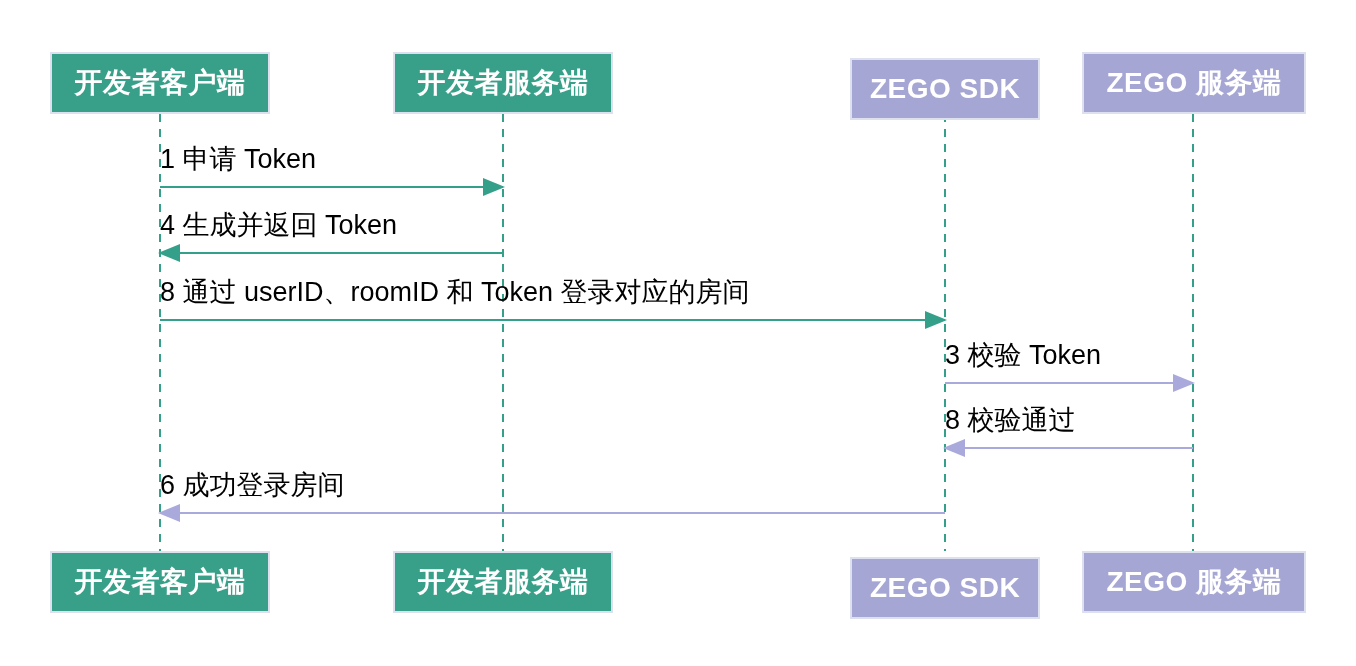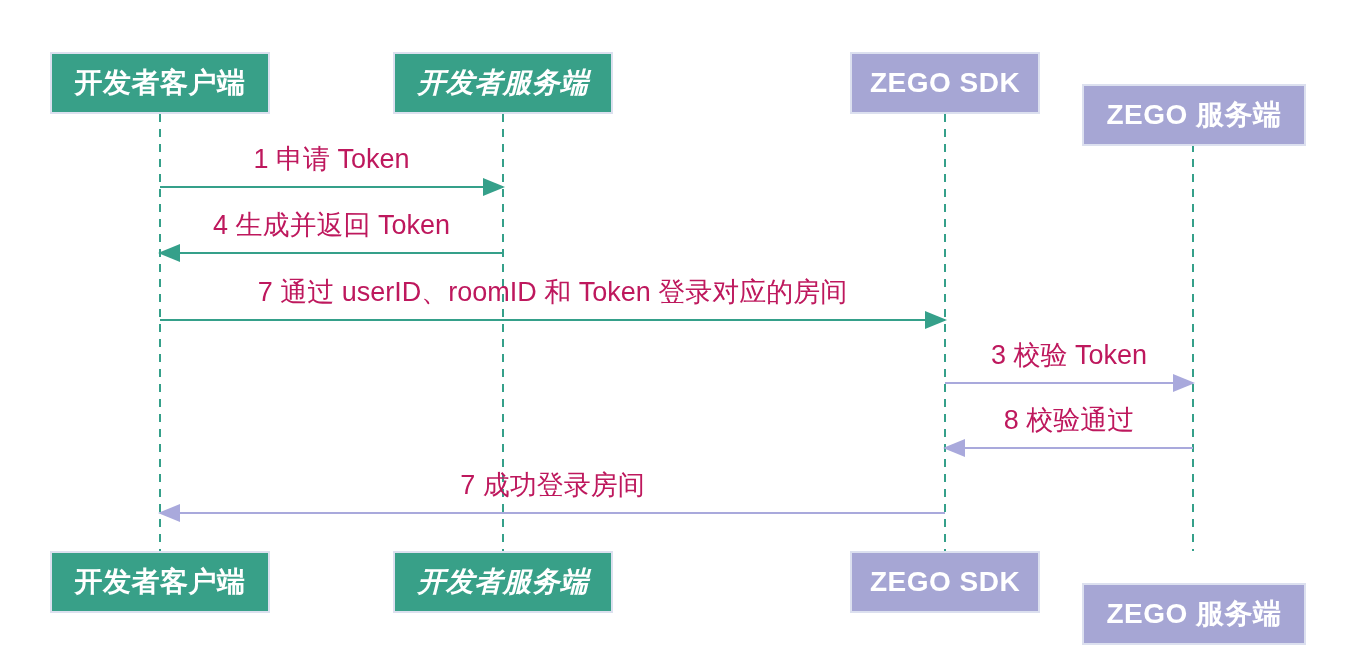--- a/index.html
+++ b/index.html
@@ -29,23 +29,23 @@
     font-size: 28px;
     font-weight: 600;
     letter-spacing: 0.5px;
     white-space: nowrap;
   }
   .actor.dev  { background: #38a088; }
   .actor.zego { background: #a6a6d4; }
   .actor.row-top    { top: 52px;  }
   .actor.row-bottom { top: 551px; }
   .actor.pos-a { left: 50px;   width: 220px; }
-  .actor.pos-b { left: 393px;  width: 220px; font-style: italic; }
-  .actor.pos-c { left: 850px;  width: 190px; }
-  .actor.pos-d { left: 1082px; width: 224px; margin-top: 32px; }
+  .actor.pos-b { left: 393px;  width: 220px; }
+  .actor.pos-c { left: 850px;  width: 190px; margin-top: 6px; }
+  .actor.pos-d { left: 1082px; width: 224px; }
 
   
   .lifeline {
     position: absolute;
     top: 114px;
     height: 437px;
     width: 2px;
     background: repeating-linear-gradient(
       to bottom,
       #35a08a 0px, #35a08a 8px,
@@ -57,23 +57,23 @@
   .lifeline.l3 { left: 944px; }
   .lifeline.l4 { left: 1192px; }
 
   
   .msg { position: absolute; height: 0; }
   .msg-label {
     position: absolute;
     bottom: 10px;
     left: 0;
     right: 0;
-    text-align: center;
+    text-align: left;
     font-size: 27px;
-    color: #be185d;
+    color: #000000;
     white-space: nowrap;
   }
   .msg-line {
     position: absolute;
     top: -1px;
     left: 0;
     right: 0;
     height: 2px;
   }
   .msg.dev  .msg-line { background: #35a08a; }
@@ -127,36 +127,36 @@
     <span class="ah right"></span>
   </div>
 
   <div class="msg dev m2">
     <div class="msg-label">4 生成并返回 Token</div>
     <div class="msg-line"></div>
     <span class="ah left"></span>
   </div>
 
   <div class="msg dev m3">
-    <div class="msg-label">7 通过 userID、roomID 和 Token 登录对应的房间</div>
+    <div class="msg-label">8 通过 userID、roomID 和 Token 登录对应的房间</div>
     <div class="msg-line"></div>
     <span class="ah right"></span>
   </div>
 
   <div class="msg zego m4">
     <div class="msg-label">3 校验 Token</div>
     <div class="msg-line"></div>
     <span class="ah right"></span>
   </div>
 
   <div class="msg zego m5">
     <div class="msg-label">8 校验通过</div>
     <div class="msg-line"></div>
     <span class="ah left"></span>
   </div>
 
   <div class="msg zego m6">
-    <div class="msg-label">7 成功登录房间</div>
+    <div class="msg-label">6 成功登录房间</div>
     <div class="msg-line"></div>
     <span class="ah left"></span>
   </div>
 
 </div>
 
 </body></html>

